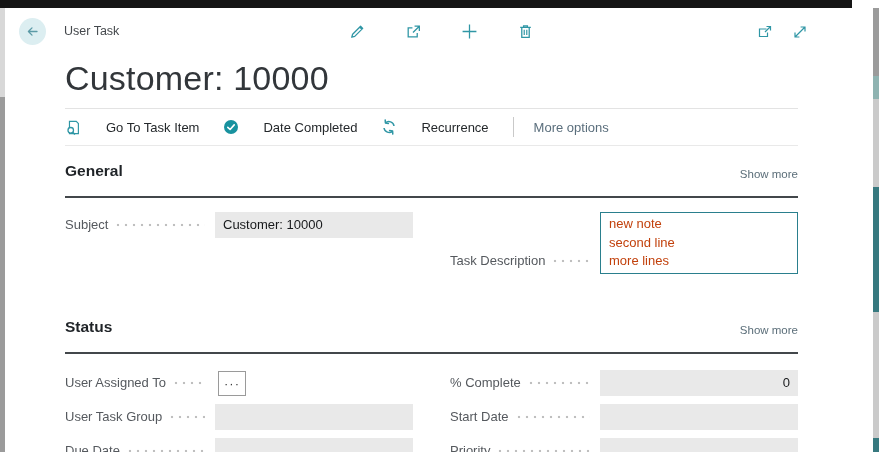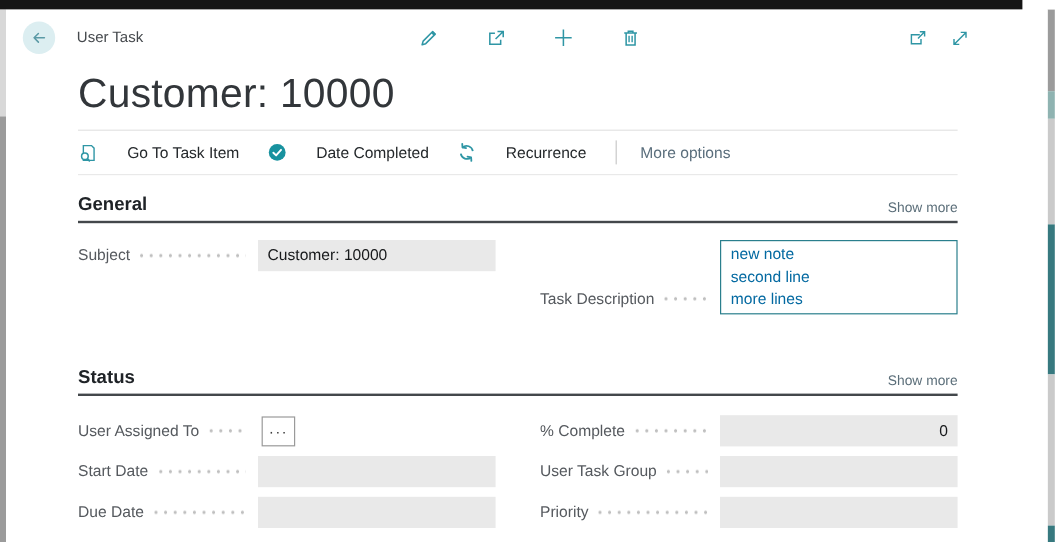--- a/index.html
+++ b/index.html
@@ -41,21 +41,21 @@
 
   
   .actionbar { display:flex; align-items:center; height:36px; margin:0 75px 0 60px; font-size:13px; color:#24282b; }
   .action { display:flex; align-items:center; gap:24px; margin-right:24px; cursor:pointer; white-space:nowrap;justify-content:flex-end; }
   .vdiv { width:1px; height:20px; background:#c9c9c9; margin:0 20px 0 0; }
   .more-options { color:#5a6e7c; cursor:pointer; }
   .action-divider { border-top:1px solid #e9e9e9; }
 
   
   .section-header { display:flex; justify-content:space-between; align-items:flex-end;
-    margin:16px 75px 0 60px; border-bottom:2px solid #43474b; padding-bottom:4px; }
+    margin:16px 75px 0 60px; border-bottom:2px solid #43474b; padding-bottom:16px; }
   .status-header { margin-top:36px;gap:25px; }
   .sec-title { font-size:15.5px; font-weight:bold; color:#1f2327; cursor:pointer; }
   .show-more { font-size:11.5px; color:#5b6e79; cursor:pointer; }
 
   
   .fields { display:grid; grid-template-columns:348px 348px; column-gap:37px; margin:14px 75px 0 60px; align-items:start; }
   .status-fields { margin-top:16px; }
   .field { display:flex; align-items:center; height:26px; margin-bottom:8px; }
   .field.tall { height:62px; align-items:flex-end; }
   .flabel { font-size:13px; color:#55595e; white-space:nowrap; line-height:26px; }
@@ -63,21 +63,21 @@
     background-image:radial-gradient(circle at 2px 13px, #bfbfbf 1.1px, transparent 1.6px);
     background-size:8px 26px; background-repeat:repeat-x; }
   .finput { width:198px; height:26px; background:#e9e9e9; font-size:13px; color:#17191b;
     line-height:26px; padding:0 8px; box-sizing:border-box; white-space:nowrap; overflow:hidden; }
   .finput.right { text-align:right; }
   .input-wrap { width:198px; display:flex; align-items:center; }
   .input-wrap .finput { width:167px; }
   .assist { width:28px; height:25px; margin-left:3px; background:#fff; border:1px solid #9a9a9a;
     color:#3c3c3c; font-size:13px; line-height:21px; text-align:center; letter-spacing:1px; padding:0; cursor:pointer; }
   .ftextarea { width:198px; height:62px; box-sizing:border-box; background:#fff; border:1px solid #2a7f8d;
-    padding:2px 8px; font-size:13px; color:#0369a1; }
+    padding:2px 8px; font-size:13px; color:#c2410c; }
   .ftextarea div { line-height:18.5px; white-space:nowrap; }
 
   svg { display:block; }
 </style>
 </head>
 <body>
 
 <div class="stage">
 
   <div class="top-chrome"></div>
@@ -206,26 +206,26 @@
         <div class="input-wrap">
           <button class="assist">···</button>
         </div>
       </div>
       <div class="field">
         <span class="flabel">% Complete</span>
         <span class="leader"></span>
         <div class="finput right">0</div>
       </div>
       <div class="field">
+        <span class="flabel">User Task Group</span>
+        <span class="leader"></span>
+        <div class="finput"></div>
+      </div>
+      <div class="field">
         <span class="flabel">Start Date</span>
-        <span class="leader"></span>
-        <div class="finput"></div>
-      </div>
-      <div class="field">
-        <span class="flabel">User Task Group</span>
         <span class="leader"></span>
         <div class="finput"></div>
       </div>
       <div class="field">
         <span class="flabel">Due Date</span>
         <span class="leader"></span>
         <div class="finput"></div>
       </div>
       <div class="field">
         <span class="flabel">Priority</span>

